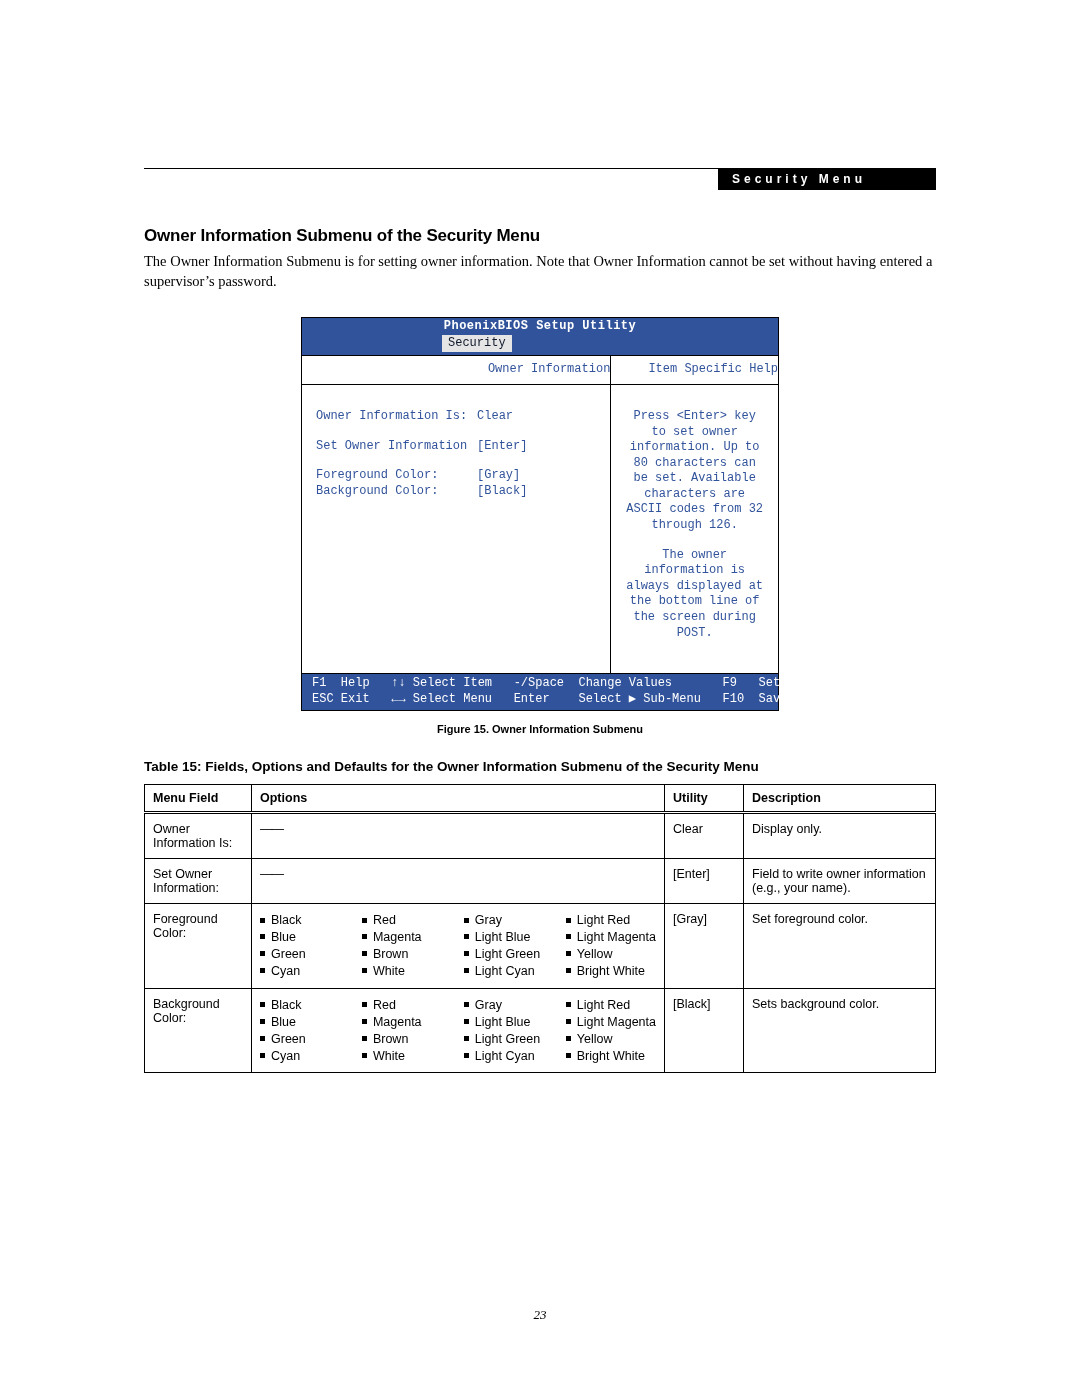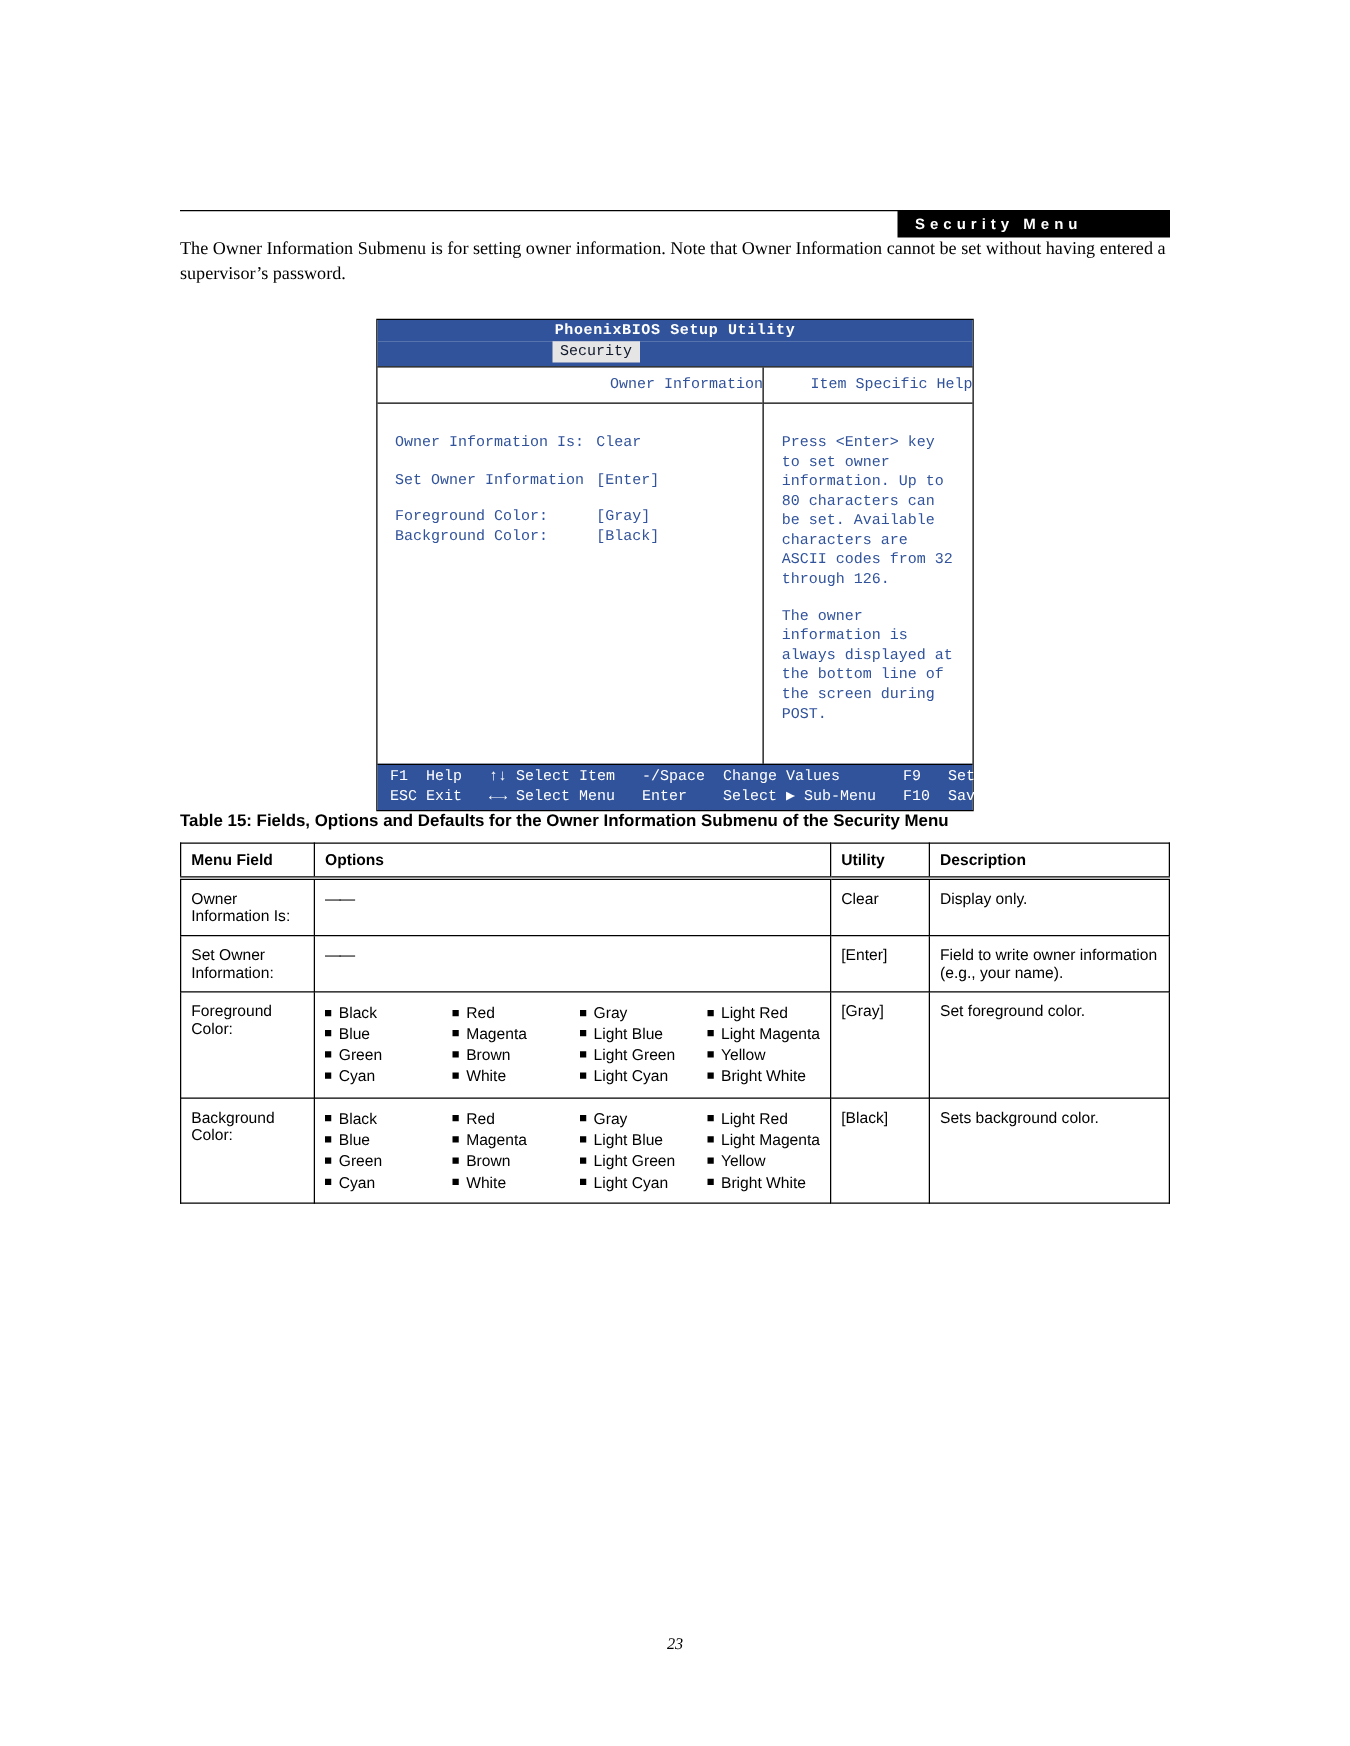--- a/index.html
+++ b/index.html
@@ -94,20 +94,21 @@
     border-bottom: 1px solid #000;
     font-weight: normal;
   }
   .bios-body-left {
     padding: 24px 14px 160px 14px;
     color: #31539b;
   }
   .bios-body-right {
     padding: 24px 14px 32px 14px;
     color: #31539b;
+    text-align: center;
   }
   .bios-row {
     display: flex;
     margin-bottom: 14px;
   }
   .bios-row.tight { margin-bottom: 0; }
   .bios-label { flex: 1.35; }
   .bios-value { flex: 1; }
   .bios-footer {
     background: #31539b;
@@ -195,20 +196,21 @@
 </style>
 </head>
 <body>
 
 <div class="page">
 
   <div class="header-rule"></div>
   <div class="header-bar">Security Menu</div>
   <div class="clear"></div>
 
+  <h2 class="section-heading">Owner Information Submenu of the Security Menu</h2>
   <p class="body-text">The Owner Information Submenu is for setting owner information. Note that Owner Information cannot be set without having entered a supervisor’s password.</p>
 
   <div class="bios-wrap">
     <div class="bios-title">PhoenixBIOS Setup Utility</div>
     <div class="bios-tabs">
       <span class="bios-tab">Security</span>
     </div>
     <div class="bios-split">
       <div class="bios-left">
         <div class="bios-col-title">Owner Information</div>
@@ -237,20 +239,21 @@
           <div>Press &lt;Enter&gt; key to set owner information. Up to 80 characters can be set. Available characters are ASCII codes from 32 through 126.</div>
           <div style="height:14px"></div>
           <div>The owner information is always displayed at the bottom line of the screen during POST.</div>
         </div>
       </div>
     </div>
     <div class="bios-footer"><span>F1  Help   ↑↓ Select Item   -/Space  Change Values       F9   Setup Defaults</span>
 <span>ESC Exit   ←→ Select Menu   Enter    Select ▶ Sub-Menu   F10  Save and Exit</span></div>
   </div>
 
+  <div class="figure-caption">Figure 15.   Owner Information Submenu</div>
 
   <div class="table-caption">Table 15: Fields, Options and Defaults for the Owner Information Submenu of the Security Menu</div>
 
   <table class="field-table">
     <thead>
       <tr>
         <th class="col-menu">Menu Field</th>
         <th>Options</th>
         <th class="col-default">Utility</th>
         <th class="col-desc">Description</th>

